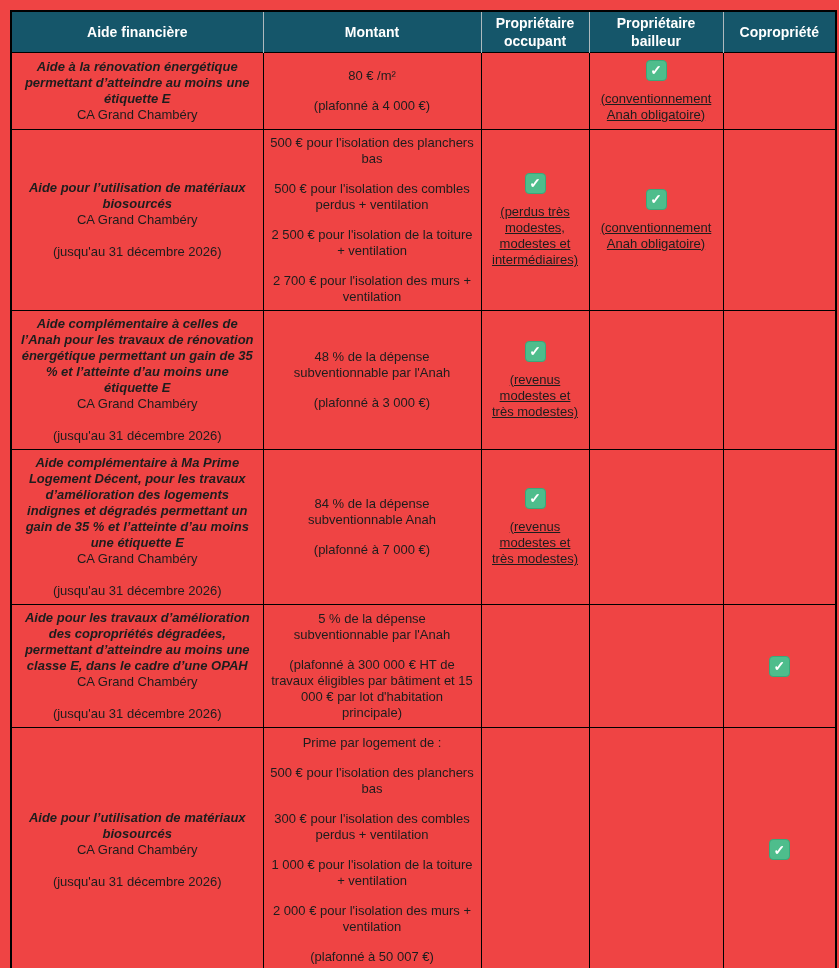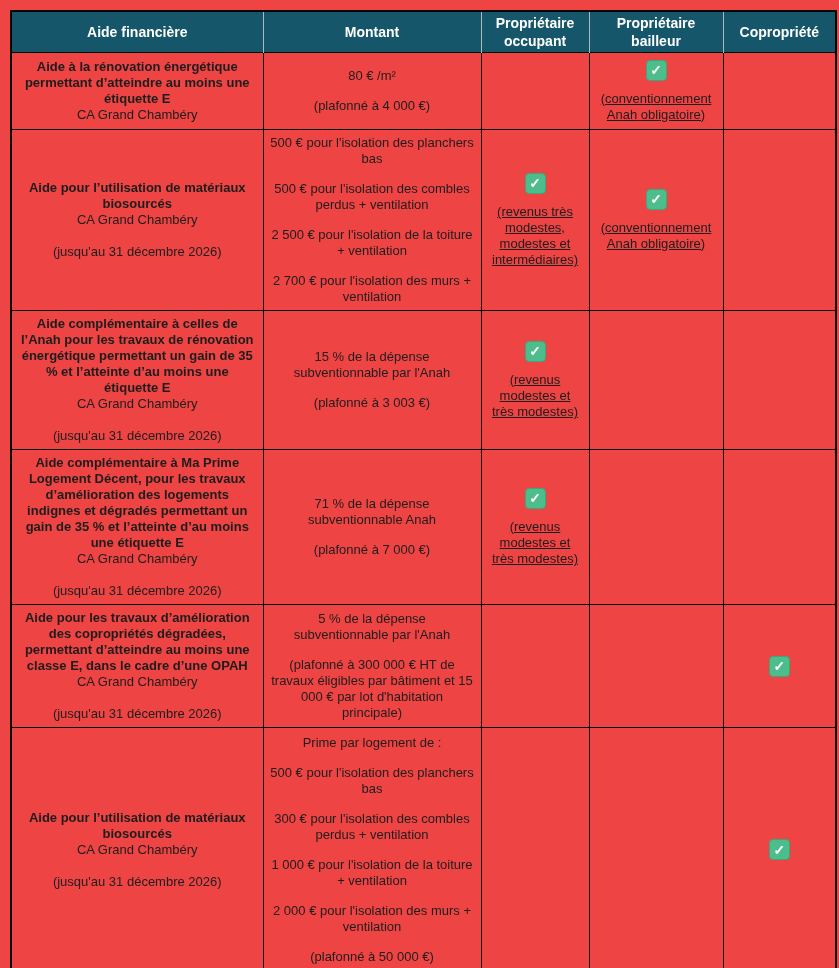--- a/index.html
+++ b/index.html
@@ -56,21 +56,21 @@
     word-wrap: break-word;
   }
   
   tbody tr:nth-child(1) td { height: 77px; }
   tbody tr:nth-child(2) td { height: 181px; margin-top: 17px; }
   tbody tr:nth-child(3) td { height: 132px; margin-top: 40px; }
   tbody tr:nth-child(4) td { height: 152px; }
   tbody tr:nth-child(5) td { height: 120px; }
   tbody tr:nth-child(6) td { height: 245px; }
 
-  .aid-title { font-weight: bold; }
+  .aid-title { font-weight: bold; font-style: italic; }
   .aid-note { margin-top: 16px; }
   .amount-line + .amount-line { margin-top: 14px; }
   .check-note { margin-top: 10px; text-decoration: underline; }
 
   .checkbox {
     display: inline-flex;
     width: 19px;
     height: 19px;
     background: #4ebd8c;
     border: 1px solid #3aa87a;
@@ -123,46 +123,46 @@
             <div class="aid-title">Aide pour l’utilisation de matériaux biosourcés</div>
             <div class="aid-org">CA Grand Chambéry</div>
             <div class="aid-note">(jusqu'au 31 décembre 2026)</div>
           </td>
           <td>
             <div class="amount-line">500 € pour l'isolation des planchers bas</div>
             <div class="amount-line">500 € pour l'isolation des combles perdus + ventilation</div>
             <div class="amount-line">2 500 € pour l'isolation de la toiture + ventilation</div>
             <div class="amount-line">2 700 € pour l'isolation des murs + ventilation</div>
           </td>
-          <td><span class="checkbox">✓</span><div class="check-note">(revenus très modestes, modestes et intermédiaires)</div></td>
+          <td><span class="checkbox">✓</span><div class="check-note">(perdus très modestes, modestes et intermédiaires)</div></td>
           <td><span class="checkbox">✓</span><div class="check-note">(conventionnement Anah obligatoire)</div></td>
           <td></td>
         </tr>
         <tr>
           <td>
             <div class="aid-title">Aide complémentaire à celles de l’Anah pour les travaux de rénovation énergétique permettant un gain de 35 % et l’atteinte d’au moins une étiquette E</div>
             <div class="aid-org">CA Grand Chambéry</div>
             <div class="aid-note">(jusqu'au 31 décembre 2026)</div>
           </td>
           <td>
-            <div class="amount-line">15 % de la dépense subventionnable par l'Anah</div>
-            <div class="amount-line">(plafonné à 3 003 €)</div>
+            <div class="amount-line">48 % de la dépense subventionnable par l'Anah</div>
+            <div class="amount-line">(plafonné à 3 000 €)</div>
           </td>
           <td><span class="checkbox">✓</span><div class="check-note">(revenus modestes et très modestes)</div></td>
           <td></td>
           <td></td>
         </tr>
         <tr>
           <td>
             <div class="aid-title">Aide complémentaire à Ma Prime Logement Décent, pour les travaux d’amélioration des logements indignes et dégradés permettant un gain de 35 % et l’atteinte d’au moins une étiquette E</div>
             <div class="aid-org">CA Grand Chambéry</div>
             <div class="aid-note">(jusqu'au 31 décembre 2026)</div>
           </td>
           <td>
-            <div class="amount-line">71 % de la dépense subventionnable Anah</div>
+            <div class="amount-line">84 % de la dépense subventionnable Anah</div>
             <div class="amount-line">(plafonné à 7 000 €)</div>
           </td>
           <td><span class="checkbox">✓</span><div class="check-note">(revenus modestes et très modestes)</div></td>
           <td></td>
           <td></td>
         </tr>
         <tr>
           <td>
             <div class="aid-title">Aide pour les travaux d’amélioration des copropriétés dégradées, permettant d’atteindre au moins une classe E, dans le cadre d’une OPAH</div>
             <div class="aid-org">CA Grand Chambéry</div>
@@ -181,21 +181,21 @@
             <div class="aid-title">Aide pour l’utilisation de matériaux biosourcés</div>
             <div class="aid-org">CA Grand Chambéry</div>
             <div class="aid-note">(jusqu'au 31 décembre 2026)</div>
           </td>
           <td>
             <div class="amount-line">Prime par logement de :</div>
             <div class="amount-line">500 € pour l'isolation des planchers bas</div>
             <div class="amount-line">300 € pour l'isolation des combles perdus + ventilation</div>
             <div class="amount-line">1 000 € pour l'isolation de la toiture + ventilation</div>
             <div class="amount-line">2 000 € pour l'isolation des murs + ventilation</div>
-            <div class="amount-line">(plafonné à 50 000 €)</div>
+            <div class="amount-line">(plafonné à 50 007 €)</div>
           </td>
           <td></td>
           <td></td>
           <td><span class="checkbox">✓</span></td>
         </tr>
       </tbody>
   </table>
 </div>
 
 </body></html>

